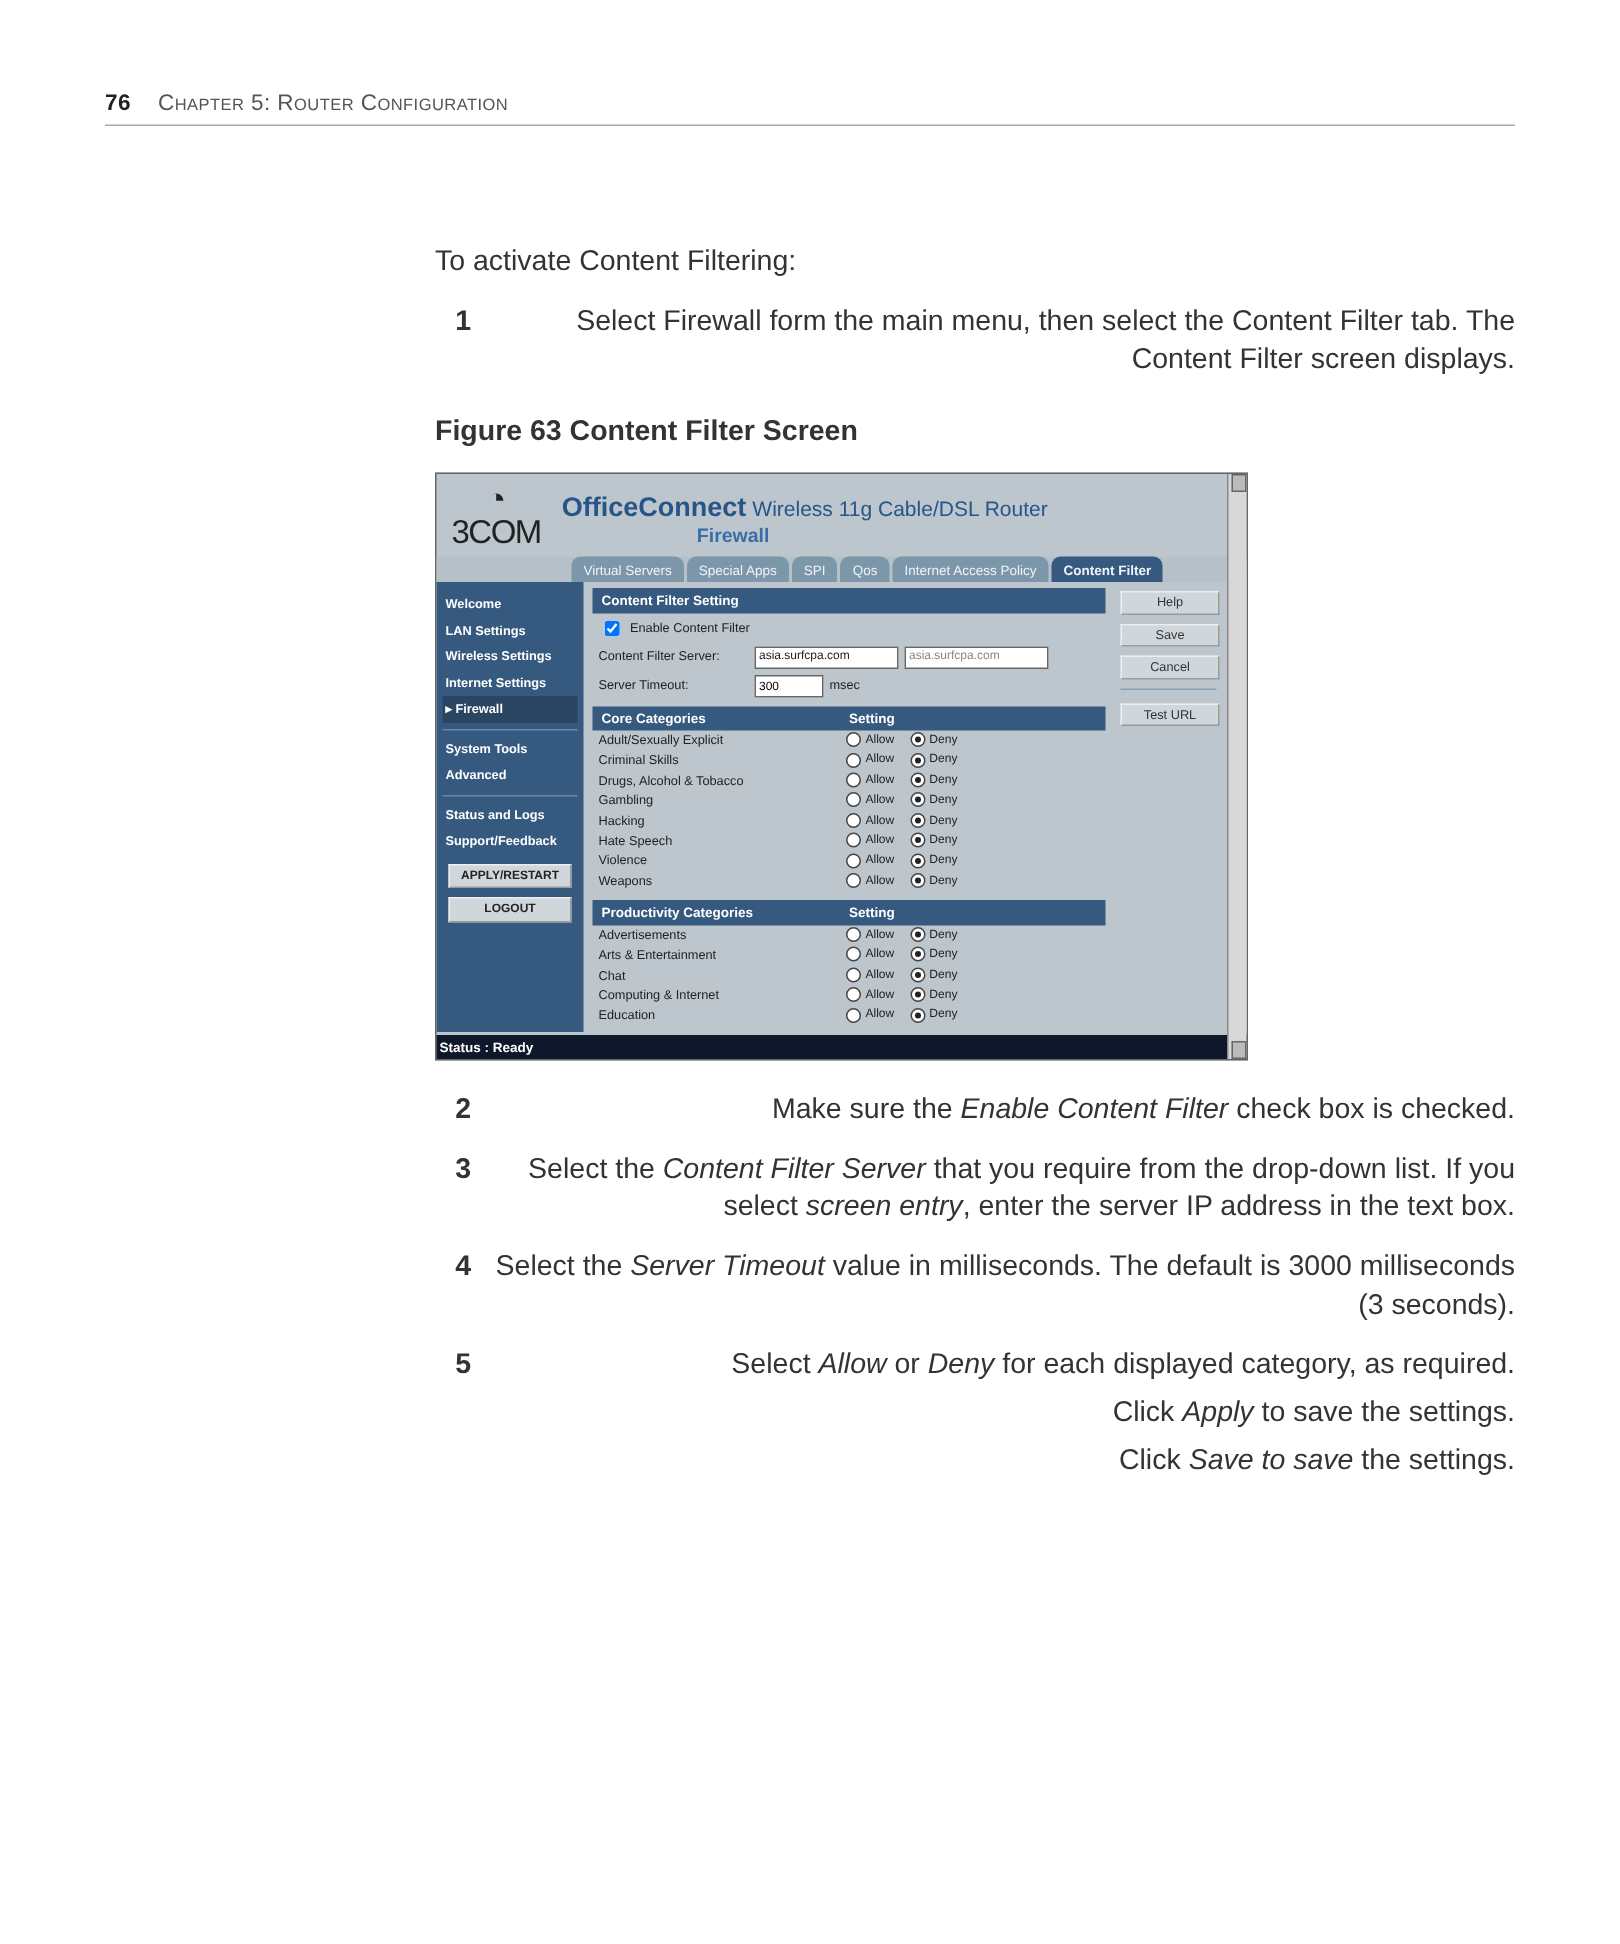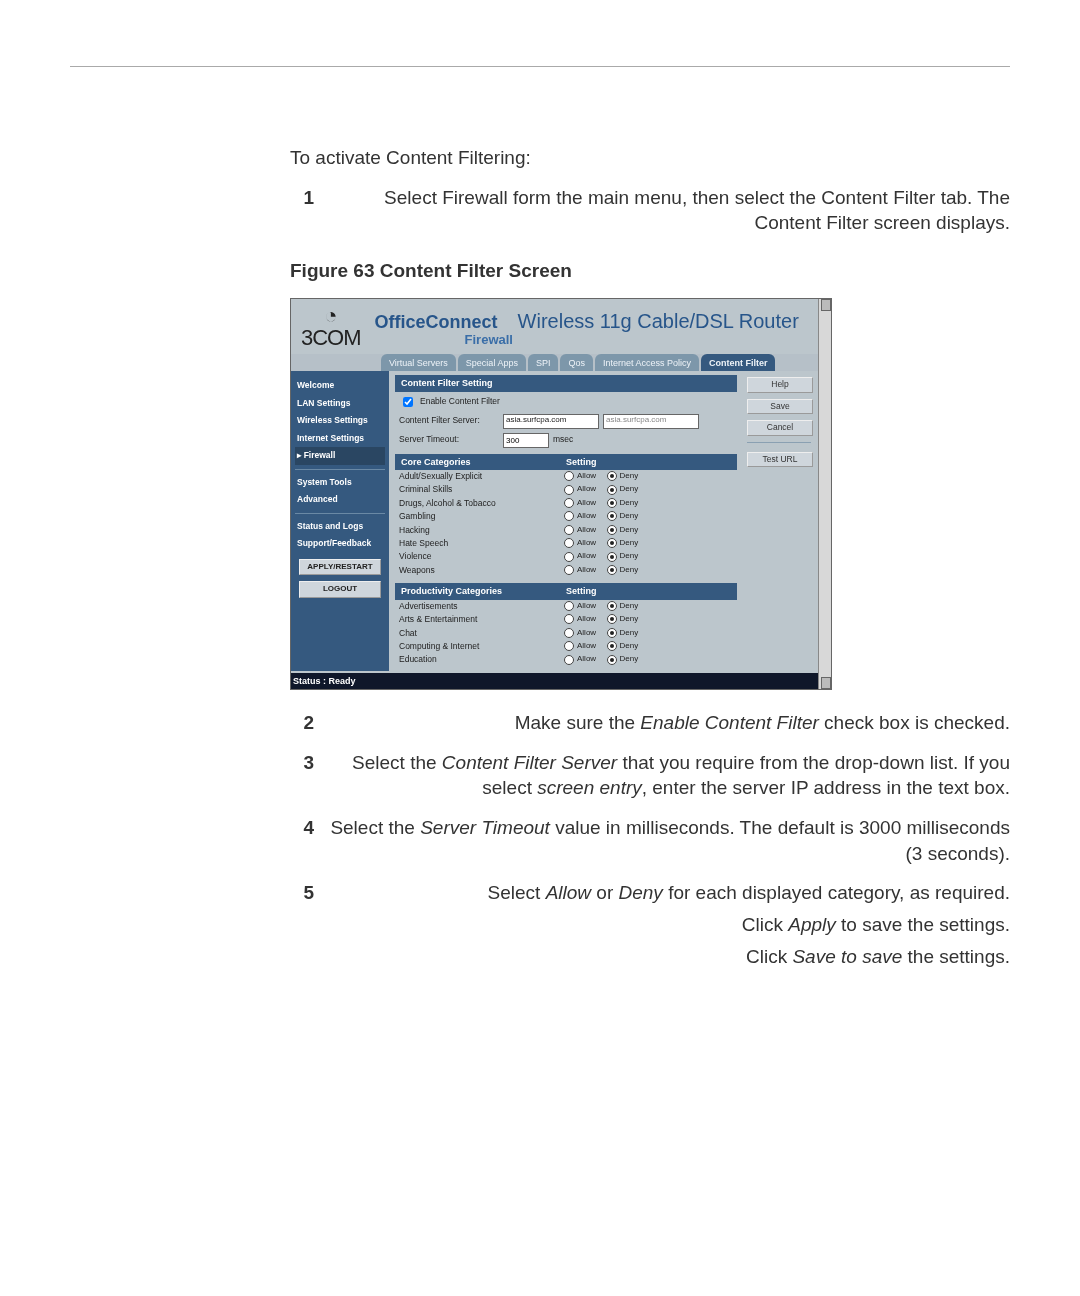--- a/index.html
+++ b/index.html
@@ -74,21 +74,21 @@
   .shot-scroll::after  { bottom: 0; }
 
   .titlebar {
     display: flex; align-items: flex-end; gap: 8px;
     padding: 6px 10px 2px 10px;
     color: #27558a;
   }
   .logo3com { display:flex; flex-direction:column; align-items:center; margin-right:6px;}
   .logo3com .ring { font-size: 22px; line-height: 1; color: #222;}
   .brand { font-weight: bold; font-size: 18px; }
-  .brand-sub { font-size: 20px; color: #27558a; margin-left: 20px;}
+  .brand-sub { font-size: 14px; color: #27558a; margin-left: 4px;}
   .brand-3com { font-size: 22px; letter-spacing: -1px; color: #222; margin-top: -4px;}
   .crumb { font-size: 13px; font-weight: bold; color: #3a6ea8; margin-left: 90px; margin-top: -4px; margin-bottom:4px;}
 
   .tabs {
     display: flex; gap: 2px; padding-left: 90px; font-size: 9px;
     background: #b6c0c8; color: #eef3f8;
   }
   .tab {
     background: #7d97aa; padding: 3px 8px 2px 8px;
     border-top-left-radius: 6px; border-top-right-radius: 6px;
@@ -143,20 +143,24 @@
   }
   .rbtn.hr { border:0; background:transparent; border-top:1px solid #8aa0b2; height:1px; padding:0; margin:4px 0 8px 0;}
 
   .statusbar { background:#0f172a; color:#fff; font-size:9px; font-weight:bold; padding:2px 2px; margin-top:2px;}
 
 </style>
 </head>
 <body>
 
 <div class="page">
+  <div class="hdr-line">
+    <span class="hdr-pagenum">76</span>
+    <span class="hdr-chapter">Chapter 5: Router Configuration</span>
+  </div>
   <hr class="hdr-rule">
 
   <div class="body">
     <div>To activate Content Filtering:</div>
 
     <div class="step">
       <div class="num">1</div>
       <div class="txt">Select Firewall form the main menu, then select the Content Filter tab. The Content Filter screen displays.</div>
     </div>
 

